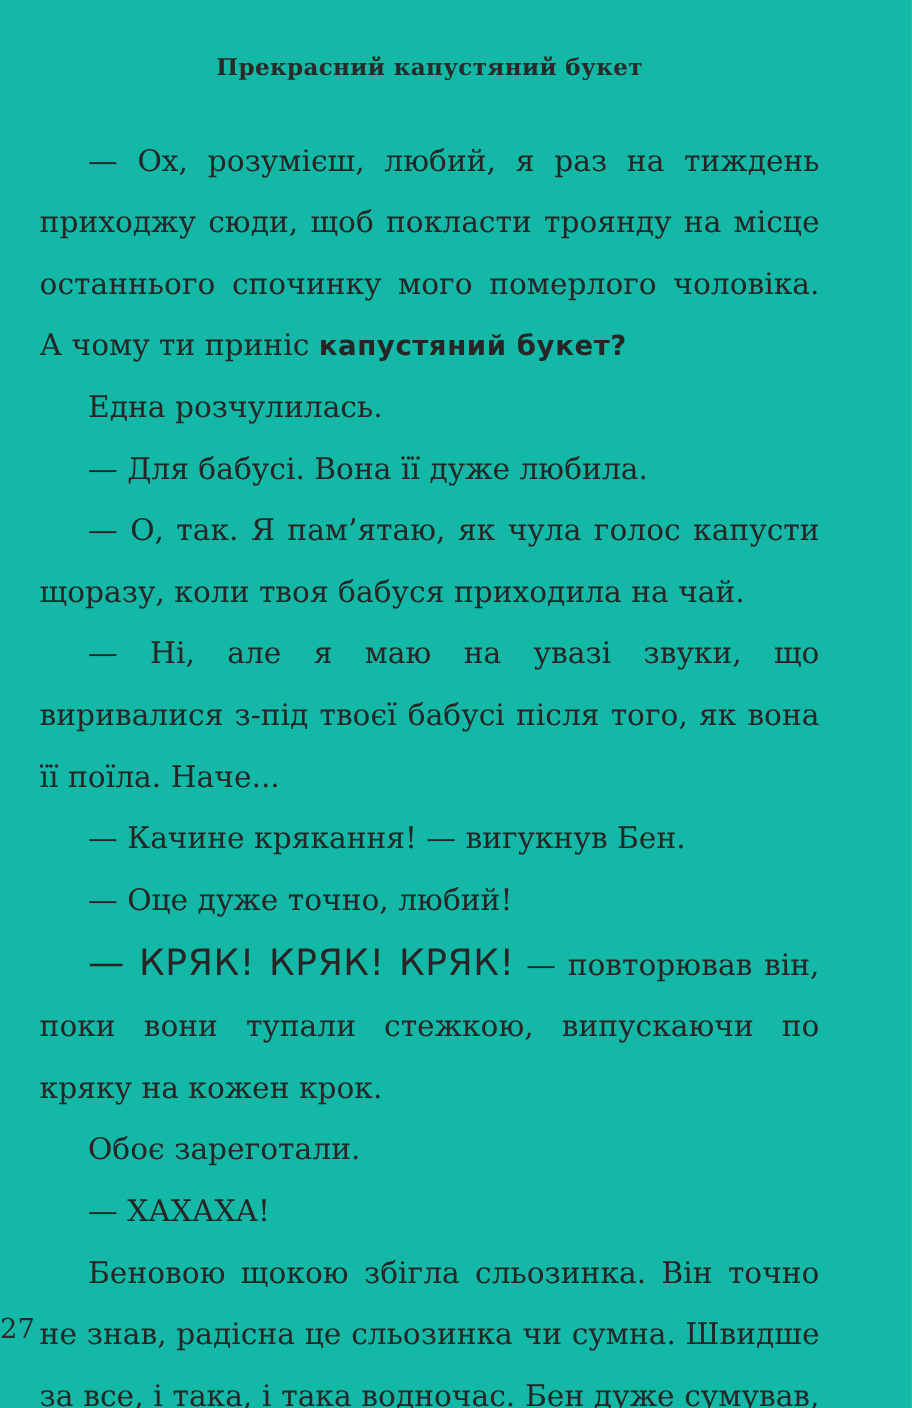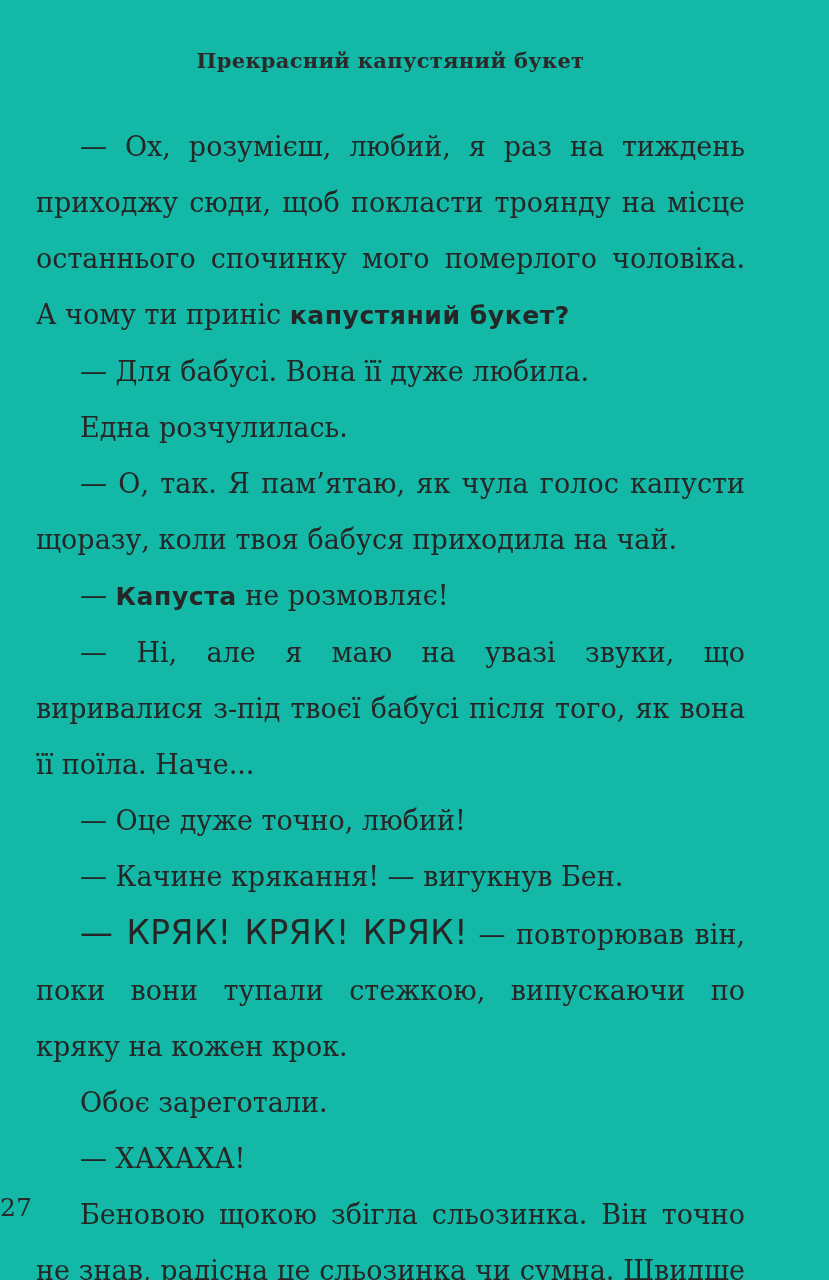--- a/index.html
+++ b/index.html
@@ -63,27 +63,26 @@
   }
 </style>
 </head>
 <body>
 
 <div class="page">
   <div class="running-head">Прекрасний капустяний букет</div>
 
   <div class="body-text" id="paragraphs">
       <p class="para"><span class="normal">— Ох, розумієш, любий, я раз на тиждень приходжу сюди, щоб покласти троянду на місце останнього спочинку мого померлого чоловіка. А чому ти приніс </span><span class="fancy">капустяний букет?</span></p>
+      <p class="para"><span class="normal">Една розчулилась.</span></p>
       <p class="para"><span class="normal">— Для бабусі. Вона її дуже любила.</span></p>
-      <p class="para"><span class="normal">Една розчулилась.</span></p>
       <p class="para"><span class="normal">— О, так. Я пам’ятаю, як чула голос капусти щоразу, коли твоя бабуся приходила на чай.</span></p>
-      <p class="para"><span class="normal">— </span><span class="fancy">Капуста</span><span class="normal"> не розмовляє!</span></p>
       <p class="para"><span class="normal">— Ні, але я маю на увазі звуки, що виривалися з-під твоєї бабусі після того, як вона її поїла. Наче...</span></p>
+      <p class="para"><span class="normal">— Качине крякання! — вигукнув Бен.</span></p>
       <p class="para"><span class="normal">— Оце дуже точно, любий!</span></p>
-      <p class="para"><span class="normal">— Качине крякання! — вигукнув Бен.</span></p>
       <p class="para"><span class="shout">— КРЯК! КРЯК! КРЯК!</span><span class="normal"> — повторював він, поки вони тупали стежкою, випускаючи по кряку на кожен крок.</span></p>
       <p class="para"><span class="normal">Обоє зареготали.</span></p>
       <p class="para"><span class="normal">— ХАХАХА!</span></p>
       <p class="para"><span class="normal">Беновою щокою збігла сльозинка. Він точно не знав, радісна це сльозинка чи сумна. Швидше за все, і така, і така водночас. Бен дуже сумував, коли</span></p>
     </div>
 
   <div class="page-number">27</div>
 </div>
 
 </body></html>

